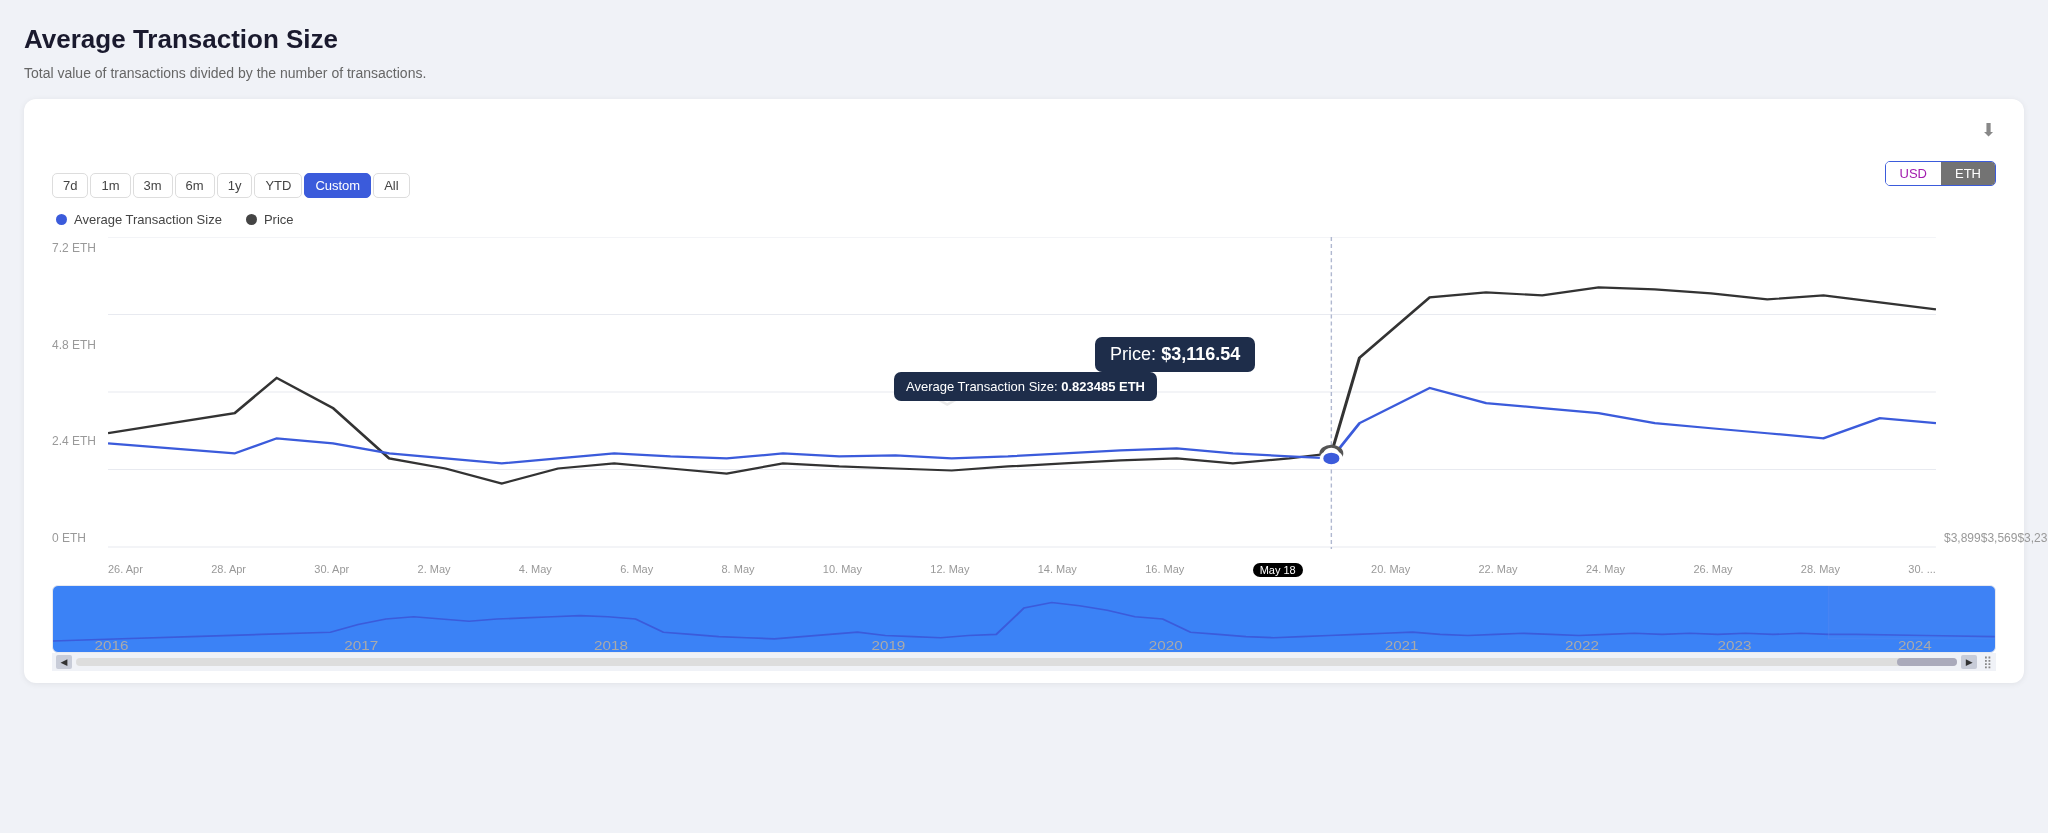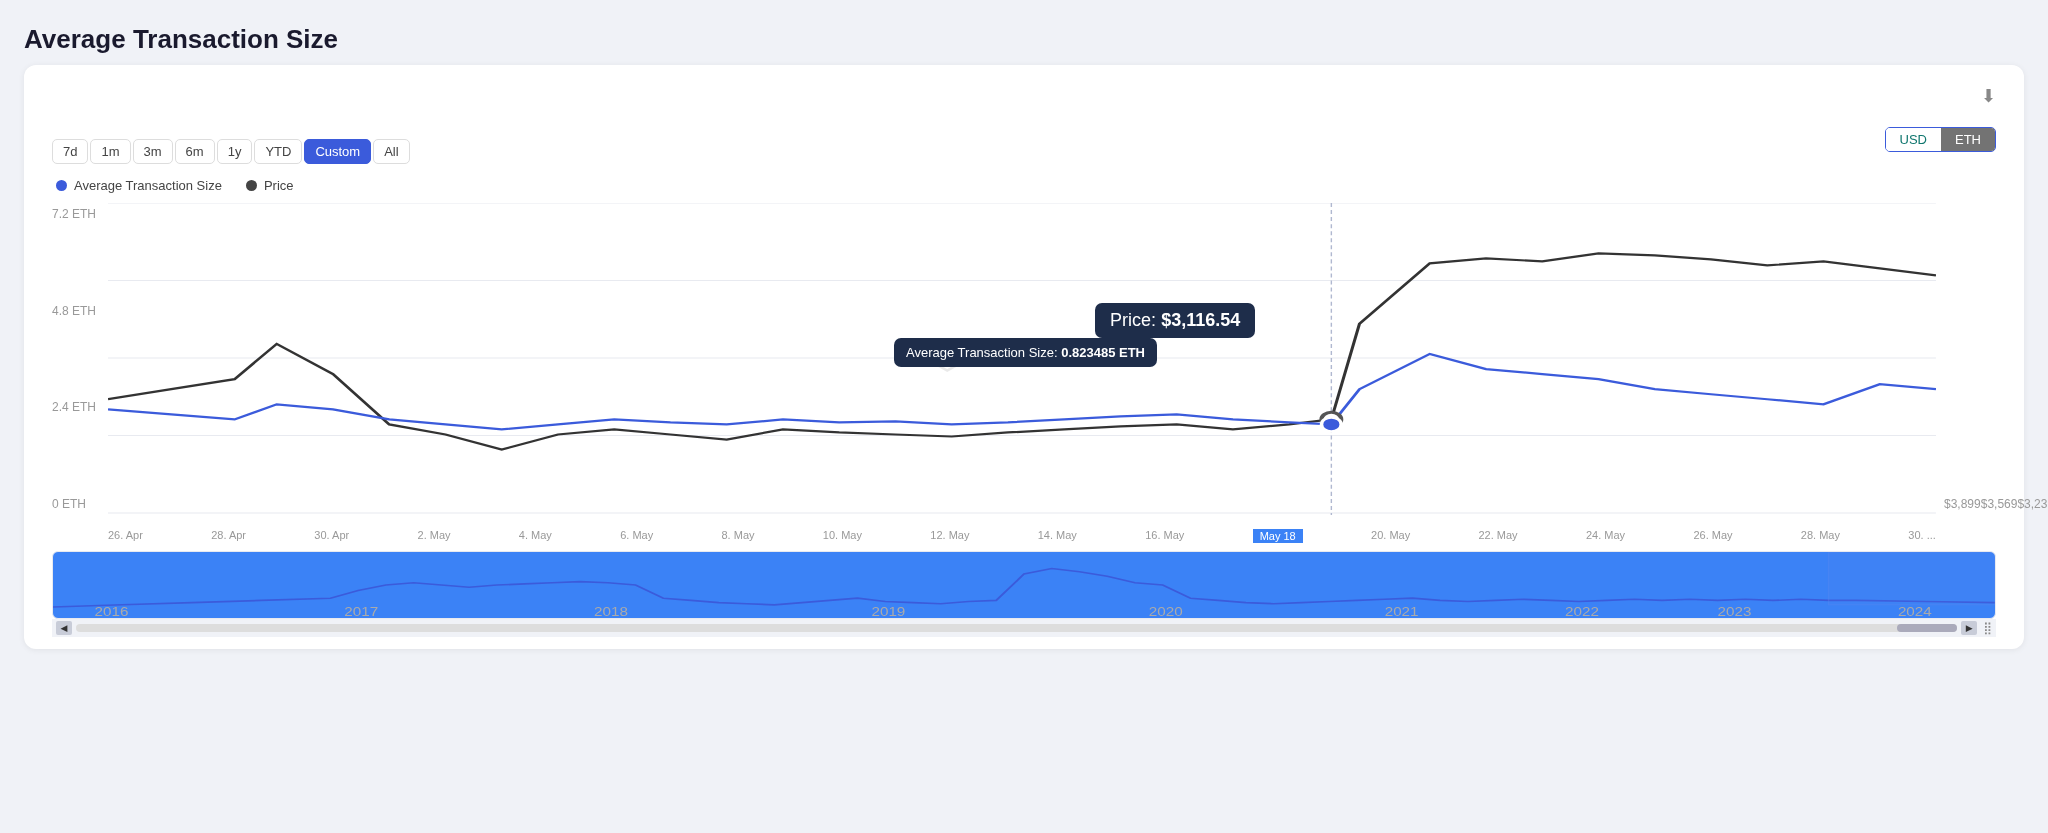--- a/index.html
+++ b/index.html
@@ -66,21 +66,21 @@
     .currency-buttons {
       display: flex;
       gap: 0;
       border: 1px solid #3b5bdb;
       border-radius: 5px;
       overflow: hidden;
     }
     .currency-btn {
       padding: 4px 14px;
       background: #fff;
-      color: #0f766e;
+      color: #a21caf;
       font-size: 13px;
       cursor: pointer;
       border: none;
     }
     .currency-btn.active {
       background: #737373;
       color: #fff;
       text-align: center;
     }
     .legend-row {
@@ -221,20 +221,21 @@
       right: 60px;
       top: 0;
       bottom: 28px;
     }
   </style>
 </head>
 <body>
 
 <div>
   <h1 class="page-title">Average Transaction Size</h1>
+  <p class="page-subtitle">Total value of transactions divided by the number of transactions.</p>
 
   <div class="chart-container">
 
     <div class="chart-top-bar">
       <span class="download-icon">⬇</span>
     </div>
 
     <div class="controls-row">
       <div class="time-buttons">
         <button class="time-btn">7d</button>
@@ -391,21 +392,21 @@
         <span>28. Apr</span>
         <span>30. Apr</span>
         <span>2. May</span>
         <span>4. May</span>
         <span>6. May</span>
         <span>8. May</span>
         <span>10. May</span>
         <span>12. May</span>
         <span>14. May</span>
         <span>16. May</span>
-        <span style="background:#3b82f6; color:#fff; padding:1px 7px; border-radius:0;">May 18</span>
+        <span style="background:#000000; color:#fff; padding:1px 7px; border-radius:7px;">May 18</span>
         <span>20. May</span>
         <span>22. May</span>
         <span>24. May</span>
         <span>26. May</span>
         <span>28. May</span>
         <span>30. ...</span>
       </div>
     </div>
 
     <div class="navigator-area">

